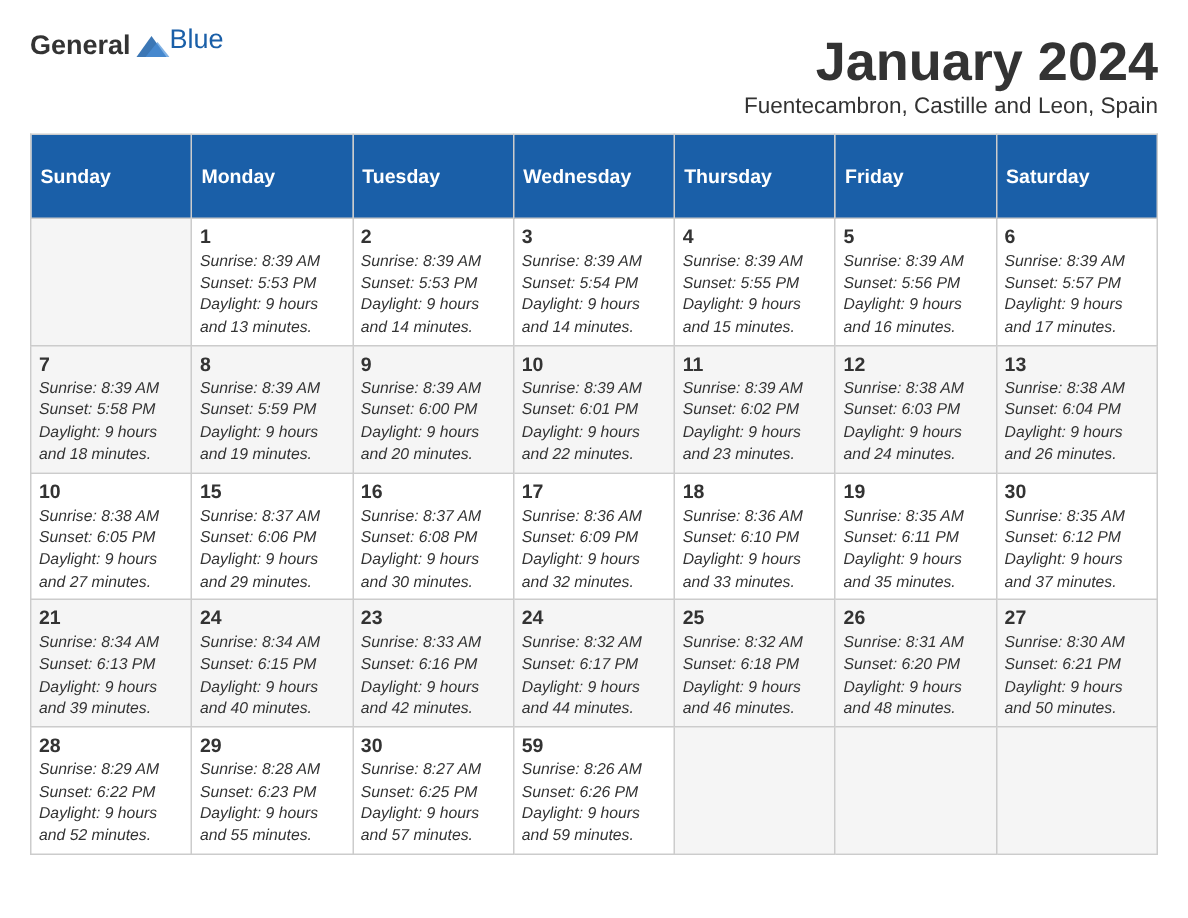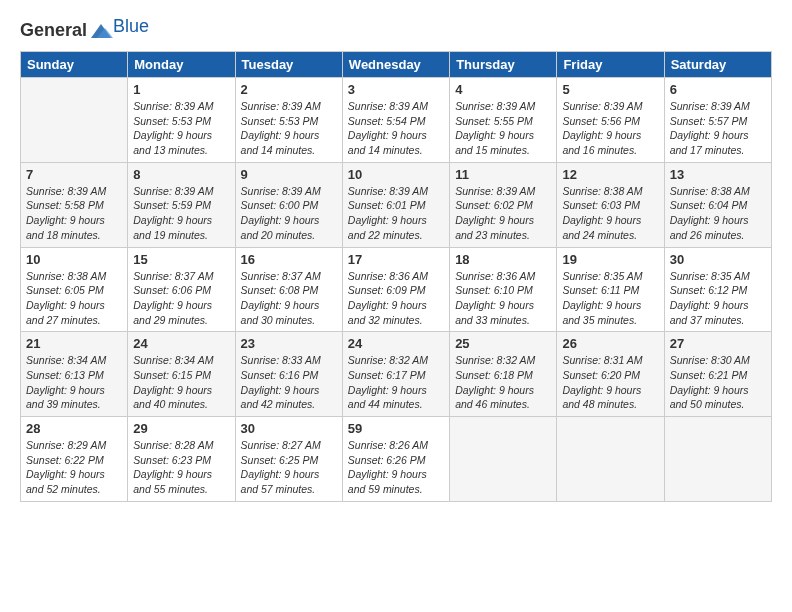--- a/index.html
+++ b/index.html
@@ -8,21 +8,21 @@
     .header { display: flex; justify-content: space-between; align-items: flex-start; margin-bottom: 10px; }
     .logo { display: flex; flex-direction: row; align-items: flex-start; }
     .logo-text { display: flex; align-items: center; }
     .logo-general { font-size: 18px; font-weight: bold; color: #333; }
     .logo-blue { font-size: 18px; font-weight: normal; color: #1a5fa8; }
     .logo-icon { width: 24px; height: 18px; margin-left: 2px; }
     .title-block { text-align: right; }
     .month-title { font-size: 36px; font-weight: bold; color: #333; }
     .location { font-size: 15px; color: #333; font-weight: normal; }
     .calendar { width: 100%; border-collapse: collapse; }
-    .calendar th { background-color: #1a5fa8; color: #fff; text-align: left; padding: 5px 6px; font-size: 13px; font-weight: bold; border: 1px solid #ccc; }
+    .calendar th { background-color: #1a5fa8; color: #fff; text-align: left; padding: 20px 6px; font-size: 13px; font-weight: bold; border: 1px solid #ccc; }
     .calendar td { border: 1px solid #ccc; vertical-align: top; padding: 4px 5px; width: calc(100% / 7); min-height: 80px; }
     .cell-date { font-size: 13px; font-weight: bold; color: #333; margin-bottom: 2px; }
     .cell-info { font-size: 10.5px; color: #333; line-height: 1.4; font-style: italic; }
     .row-bg-light { background-color: #f5f5f5; }
     .row-bg-white { background-color: #ffffff; }
     .empty-cell { background-color: #f5f5f5; }
   </style>
 </head>
 <body>
 
@@ -31,20 +31,24 @@
     <div class="logo">
       <div class="logo-text">
         <span class="logo-general">General</span>
         <svg class="logo-icon" viewBox="0 0 24 18" xmlns="http://www.w3.org/2000/svg">
           <polygon points="2,16 12,2 22,16" fill="#1a5fa8" opacity="0.85"></polygon>
           <polygon points="8,16 16,6 24,16" fill="#4a90d9" opacity="0.7"></polygon>
         </svg>
       </div>
       <span class="logo-blue" style="margin-top:-4px;">Blue</span>
     </div>
+    <div class="title-block">
+      <div class="month-title">January 2024</div>
+      <div class="location">Fuentecambron, Castille and Leon, Spain</div>
+    </div>
   </div>
 
   <table class="calendar">
     <thead>
       <tr>
 
       <th>Sunday</th>
           <th>Monday</th>
           <th>Tuesday</th>
           <th>Wednesday</th>

